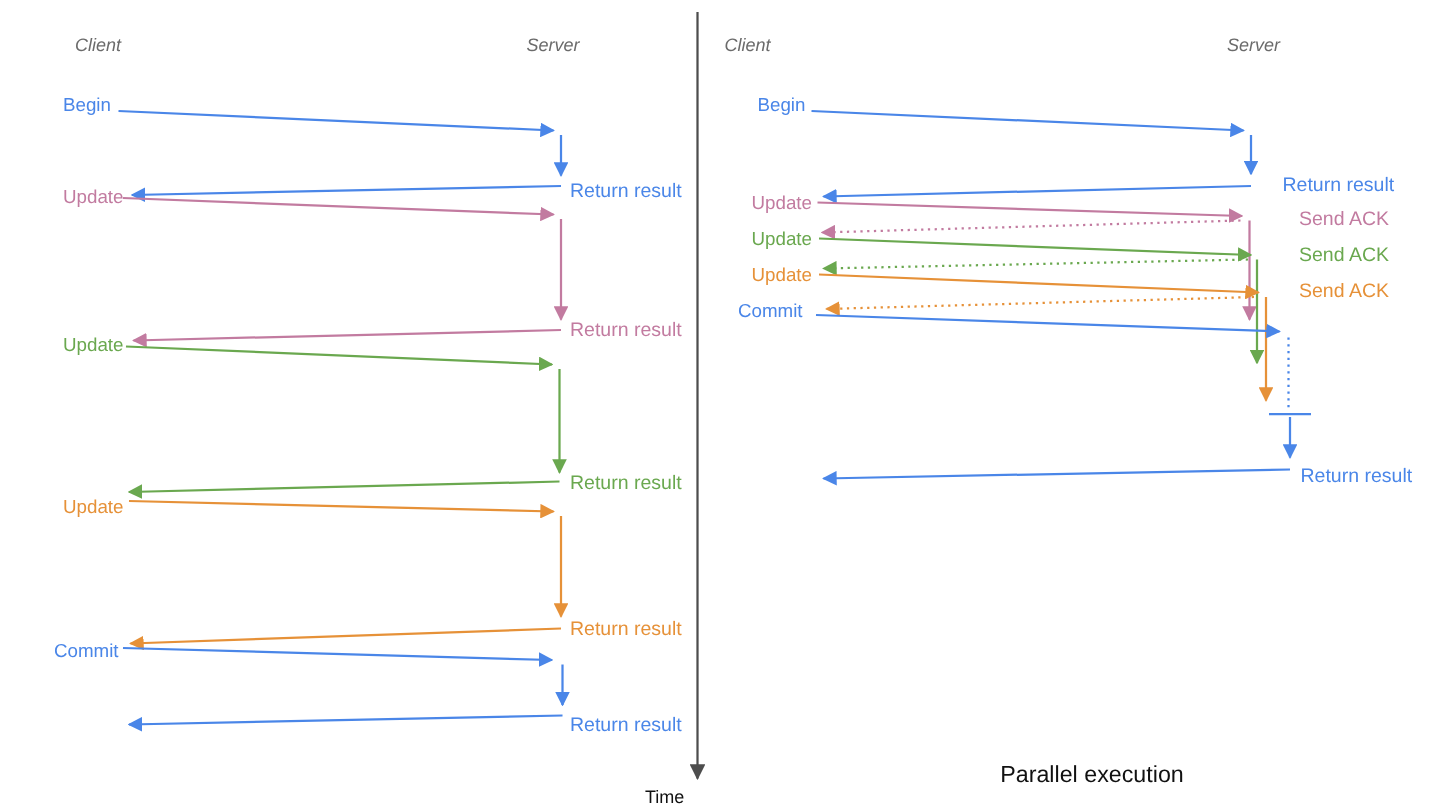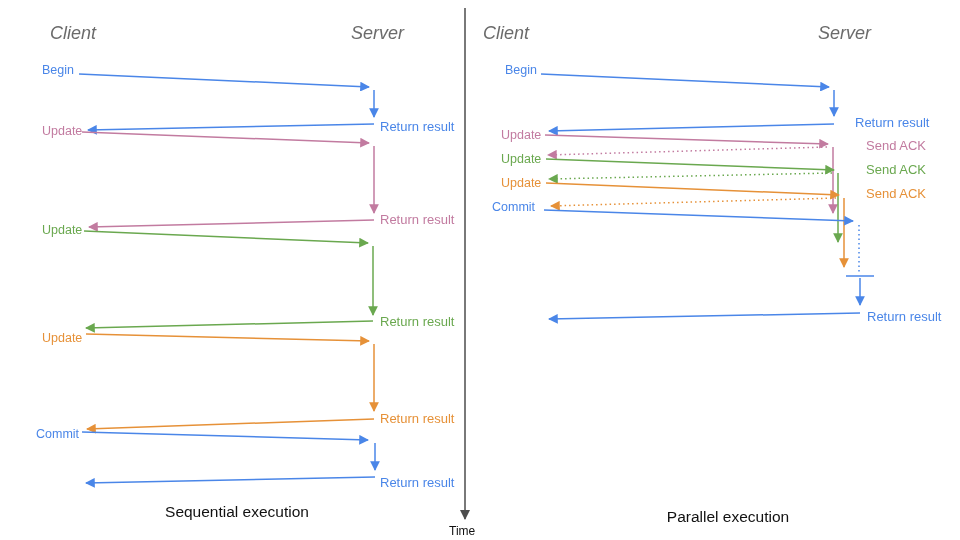--- a/index.html
+++ b/index.html
@@ -1,21 +1,21 @@
 <!DOCTYPE html>
 <html style="--c-blue: #4a86e8; --c-pink: #c27ba0; --c-green: #6aa84f; --c-orange: #e69138; --c-axis: #4d4d4d; --c-header: #6b6b6b; --c-title: #111111;"><head>
 <meta charset="utf-8">
 <style>
   html,body{margin:0;padding:0;background:#fff;}
   .stage{
     position:relative;width:960px;height:540px;background:#ffffff;
     font-family:"Liberation Sans", sans-serif;overflow:hidden;
   }
   .lbl{position:absolute;white-space:nowrap;line-height:1;}
-  .hdr{font-style:italic;font-size:18px;color:var(--c-header);}
+  .hdr{font-style:italic;font-size:12px;color:var(--c-header);}
   .msg{font-size:12.5px;}
   .resp{font-size:13px;}
   .title{font-size:15.5px;color:var(--c-title);transform:translateX(-50%);}
   .axislbl{font-size:12px;color:var(--c-title);}
   .t-blue{color:var(--c-blue);}  .t-pink{color:var(--c-pink);}
   .t-green{color:var(--c-green);}.t-orange{color:var(--c-orange);}
   svg.wires{position:absolute;left:0;top:0;}
   path.wire{fill:none;stroke-width:1.5px;stroke-linecap:butt;}
   .s-blue{stroke:var(--c-blue);}  .s-pink{stroke:var(--c-pink);}
   .s-green{stroke:var(--c-green);}.s-orange{stroke:var(--c-orange);}
@@ -112,21 +112,20 @@
 
   <span class="lbl msg t-green" style="left:42px;top:224px;">Update</span>
   <span class="lbl resp t-green" style="left:380px;top:315px;">Return result</span>
 
   <span class="lbl msg t-orange" style="left:42px;top:332px;">Update</span>
   <span class="lbl resp t-orange" style="left:380px;top:412px;">Return result</span>
 
   <span class="lbl msg t-blue" style="left:36px;top:428px;">Commit</span>
   <span class="lbl resp t-blue" style="left:380px;top:476px;">Return result</span>
 
-  <span class="lbl title" style="left:237px;top:504px;">Sequential execution</span>
 
   <span class="lbl hdr" style="left:483px;top:24px;">Client</span>
   <span class="lbl hdr" style="left:818px;top:24px;">Server</span>
 
   <span class="lbl msg t-blue" style="left:505px;top:64px;">Begin</span>
   <span class="lbl resp t-blue" style="left:855px;top:116px;">Return result</span>
 
   <span class="lbl msg t-pink" style="left:501px;top:129px;">Update</span>
   <span class="lbl resp t-pink" style="left:866px;top:139px;">Send ACK</span>
 
@@ -134,15 +133,15 @@
   <span class="lbl resp t-green" style="left:866px;top:163px;">Send ACK</span>
 
   <span class="lbl msg t-orange" style="left:501px;top:177px;">Update</span>
   <span class="lbl resp t-orange" style="left:866px;top:187px;">Send ACK</span>
 
   <span class="lbl msg t-blue" style="left:492px;top:201px;">Commit</span>
   <span class="lbl resp t-blue" style="left:867px;top:310px;">Return result</span>
 
   <span class="lbl title" style="left:728px;top:509px;">Parallel execution</span>
 
-  <span class="lbl axislbl" style="left:449px;top:525px;">Time</span>
+  <span class="lbl axislbl" style="left:430px;top:525px;">Time</span>
 
 </div>
 
 </body></html>

